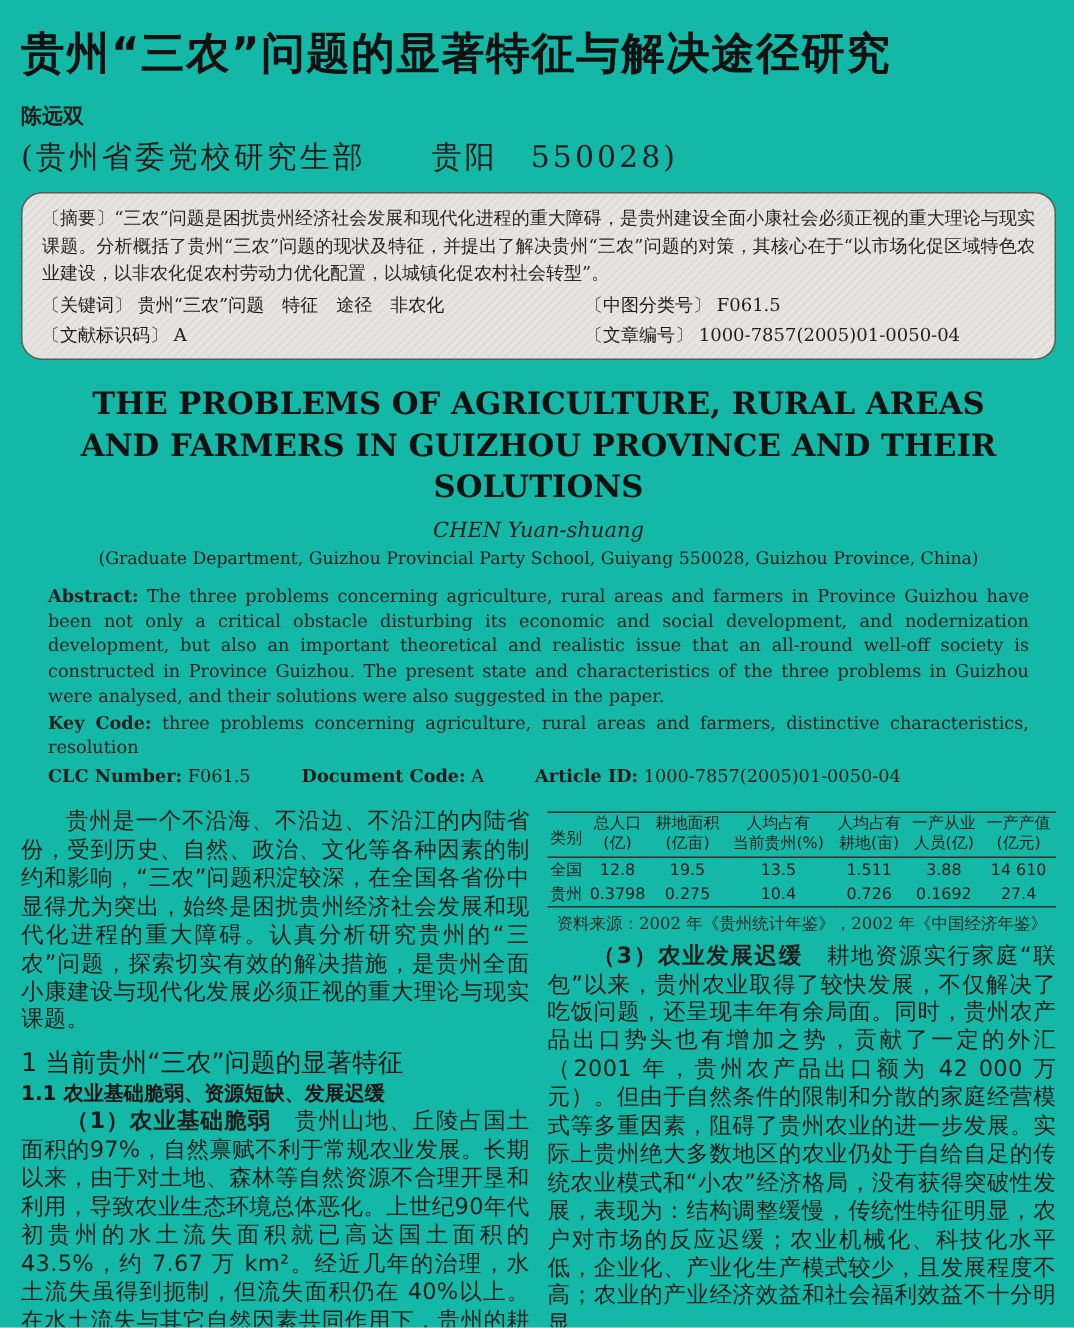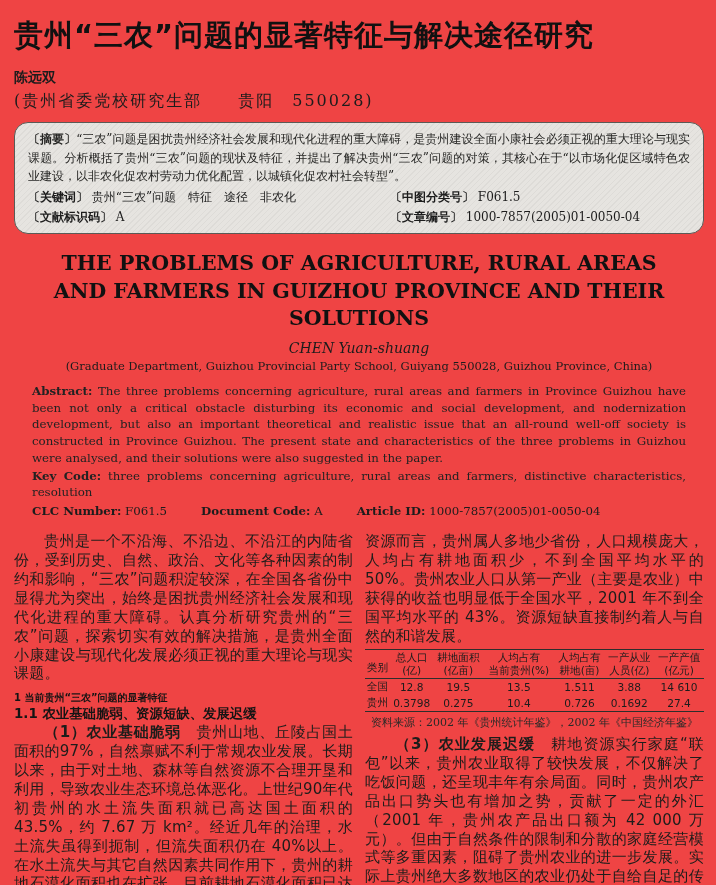--- a/index.html
+++ b/index.html
@@ -3,57 +3,57 @@
 <meta charset="utf-8">
 <style>
   * { margin: 0; padding: 0; box-sizing: border-box; }
   html, body { background: #d8d7d3; }
   body { font-family: "DejaVu Sans", "Liberation Sans", sans-serif; }
   .page {
     position: relative;
     width: 716px;
     height: 885px;
     margin: 0 auto;
-    background: #ef4444;
+    background: #14b8a6;
     color: #1c1c1c;
     padding: 12px 12px 6px 14px;
     overflow: hidden;
   }
   
   .cn-title {
     font-size: 29px;
     font-weight: 700;
     letter-spacing: 1px;
     color: #111;
     margin-top: 4px;
   }
   .author-cn {
     font-size: 14px;
     font-weight: 700;
     margin-top: 13px;
   }
   .affil-cn {
     font-family: "DejaVu Serif", "Liberation Serif", serif;
-    font-size: 16px;
+    font-size: 20px;
     margin-top: 4px;
     letter-spacing: 2px;
   }
   
   .abs-box {
     margin-top: 10px;
     border: 1px solid #5a5a56;
     border-radius: 14px;
     padding: 7px 13px 6px 13px;
     background:
       repeating-linear-gradient(135deg, rgba(60,60,58,0.05) 0 1px, rgba(0,0,0,0) 1px 4px),
       #e6e4e0;
     font-size: 12px;
     line-height: 1.55;
   }
-  .abs-box .lbl { font-weight: 700; font-family: "DejaVu Sans", sans-serif; }
+  .abs-box .lbl { font-weight: 400; font-family: "DejaVu Sans", sans-serif; }
   .abs-text {
     font-family: "DejaVu Serif", "Liberation Serif", serif;
     text-align: justify;
     color: #262624;
   }
   .kw-grid { display: flex; margin-top: 2px; font-family: "DejaVu Serif", "Liberation Serif", serif; }
   .kw-grid .col-a { flex: 1 1 auto; }
   .kw-grid .col-b { flex: 0 0 300px; }
   
   .en-title {
@@ -105,22 +105,22 @@
   .body-p {
     font-size: 15px;
     line-height: 1.26;
     text-align: justify;
     text-indent: 2em;
     color: #1d1d1b;
     letter-spacing: 0.2px;
   }
   .body-p b { letter-spacing: 0.2px; }
   .h1 {
-    font-size: 10px;
-    font-weight: 700;
+    font-size: 17px;
+    font-weight: 400;
     margin-top: 8px;
     color: #141414;
   }
   .h2 {
     font-size: 13.4px;
     font-weight: 700;
     color: #141414;
   }
   
   .tbl-title {
@@ -210,21 +210,20 @@
       <p class="body-p">贵州是一个不沿海、不沿边、不沿江的内陆省份，受到历史、自然、政治、文化等各种因素的制约和影响，“三农”问题积淀较深，在全国各省份中显得尤为突出，始终是困扰贵州经济社会发展和现代化进程的重大障碍。认真分析研究贵州的“三农”问题，探索切实有效的解决措施，是贵州全面小康建设与现代化发展必须正视的重大理论与现实课题。</p>
       <div class="h1">1 当前贵州“三农”问题的显著特征</div>
       <div class="h2">1.1 农业基础脆弱、资源短缺、发展迟缓</div>
       <p class="body-p">
         <b>（1）农业基础脆弱　</b><span>贵州山地、丘陵占国土面积的97%，自然禀赋不利于常规农业发展。长期以来，由于对土地、森林等自然资源不合理开垦和利用，导致农业生态环境总体恶化。上世纪90年代初贵州的水土流失面积就已高达国土面积的 43.5%，约 7.67 万 km²。经近几年的治理，水土流失虽得到扼制，但流失面积仍在 40%以上。在水土流失与其它自然因素共同作用下，贵州的耕地石漠化面积也在扩张，目前耕地石漠化面积已达 2.34 万 km²，占国土面积的13.3%。由于农业生态系统的破坏，加上农户家庭经营的小农经济形式构成的农业外部经济性，使贵州农业防灾、抗灾能力脆弱不强。</span>
       </p>
 
     </div>
 
     <div class="col">
-      <p class="body-p" style="text-indent:0">资源而言，贵州属人多地少省份，人口规模庞大，人均占有耕地面积少，不到全国平均水平的 50%。贵州农业人口从第一产业（主要是农业）中获得的收益也明显低于全国水平，2001 年不到全国平均水平的 43%。资源短缺直接制约着人与自然的和谐发展。</p>
 
       <table class="cmp">
         <thead>
           <tr>
             <th rowspan="1">
               <span class="hl" style="padding-top:7px">类别</span>
             </th>
             <th>
                 <span class="hl">总人口</span>
                 <span class="hl">(亿)</span>

